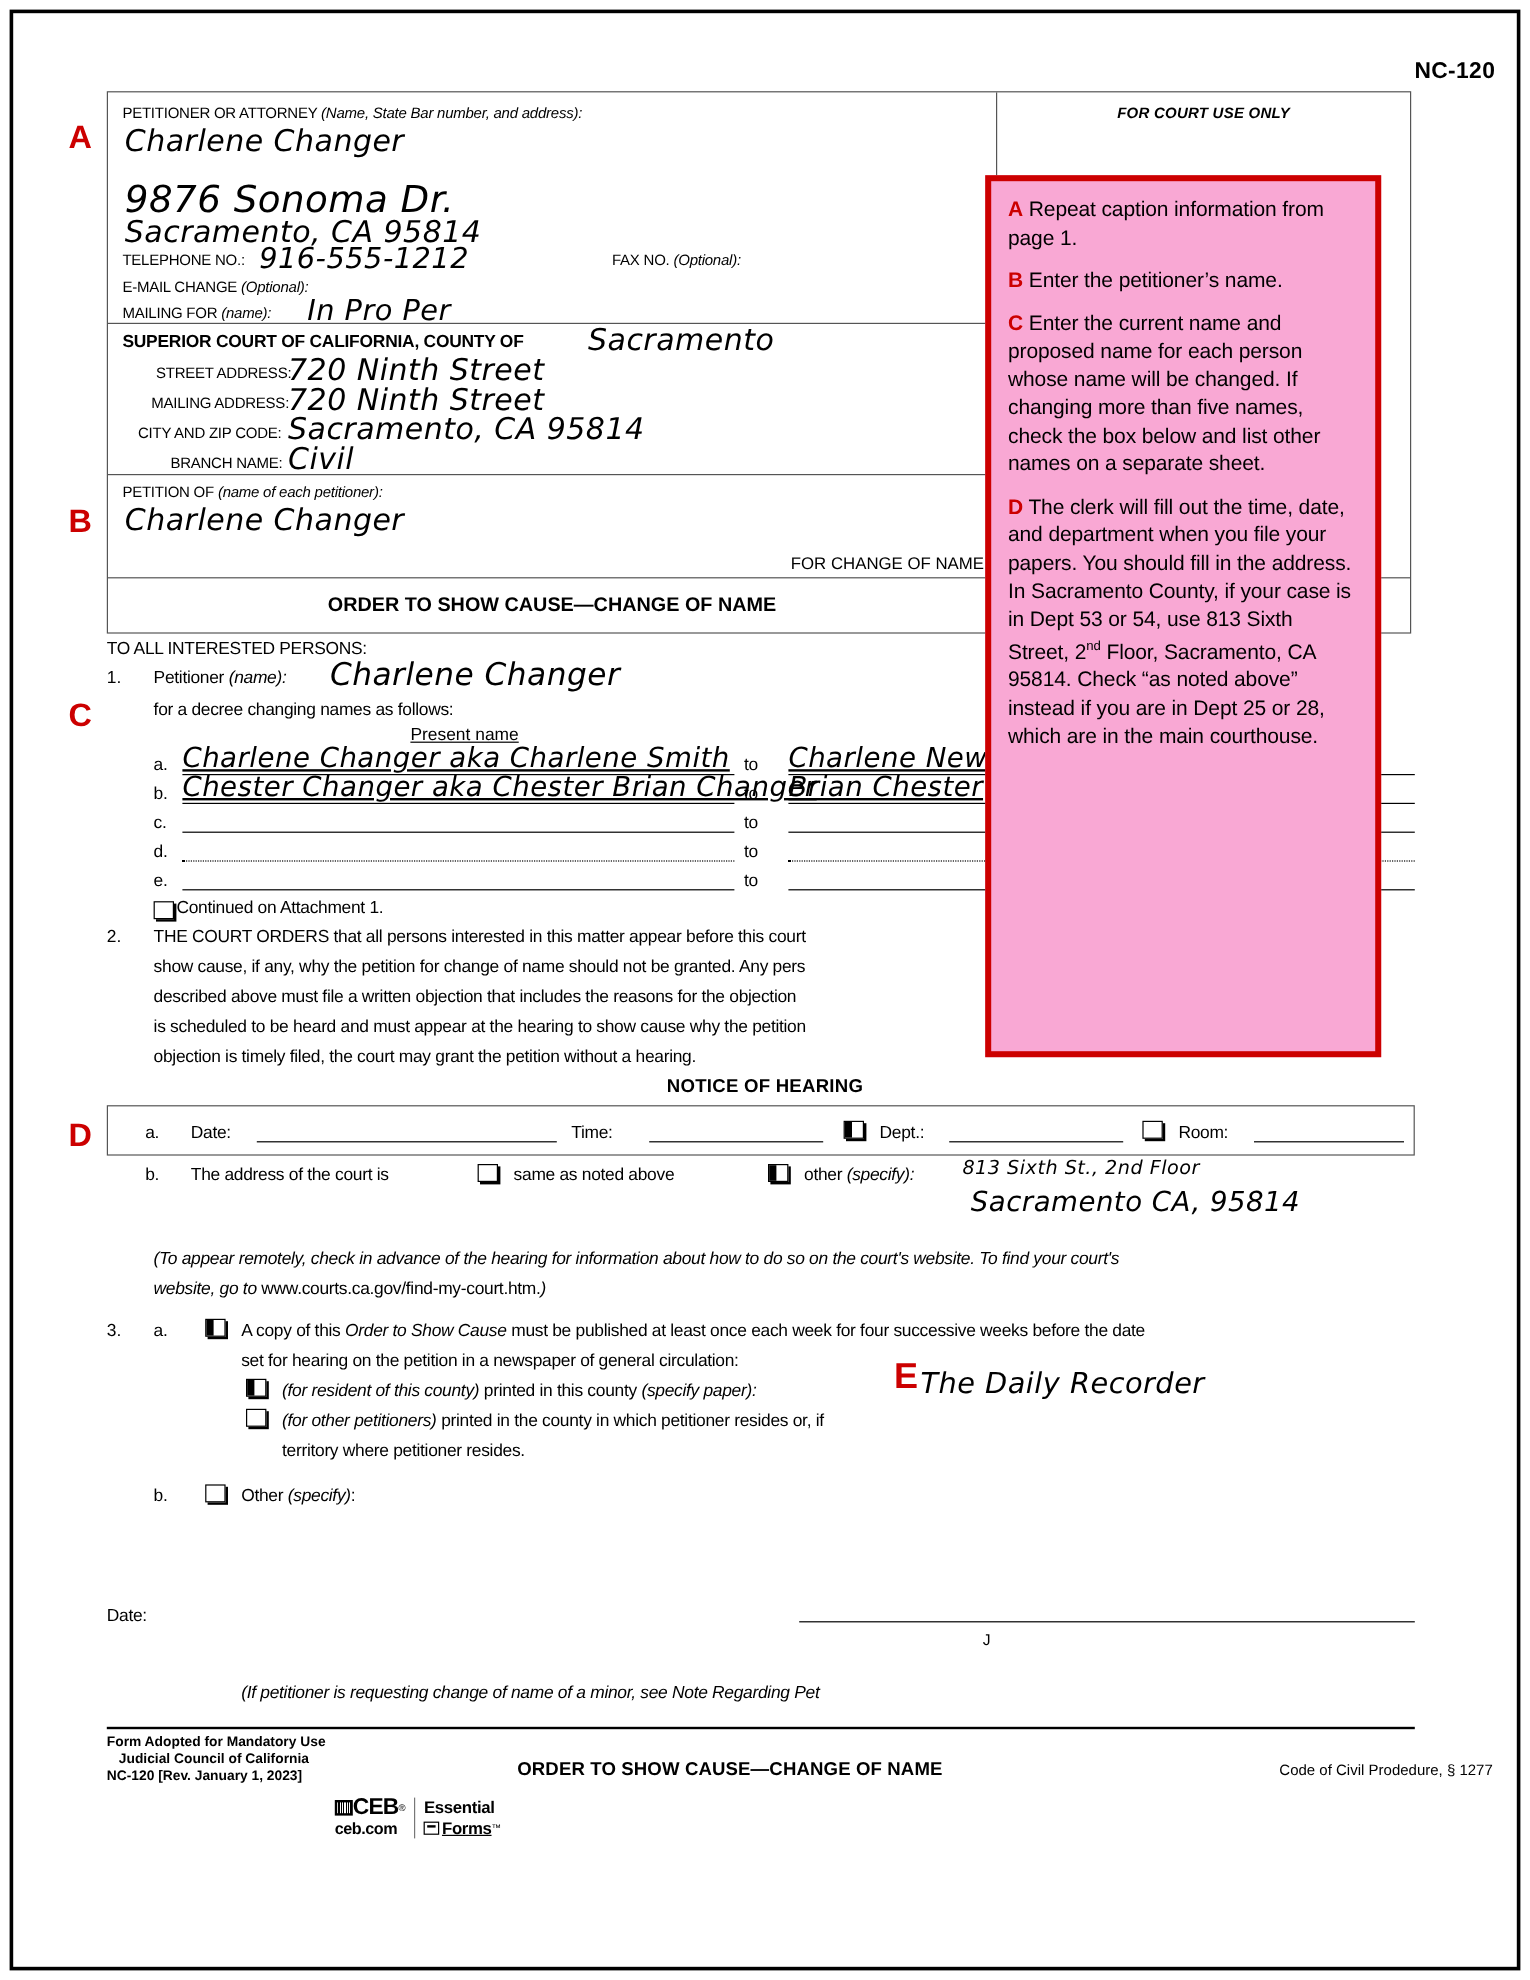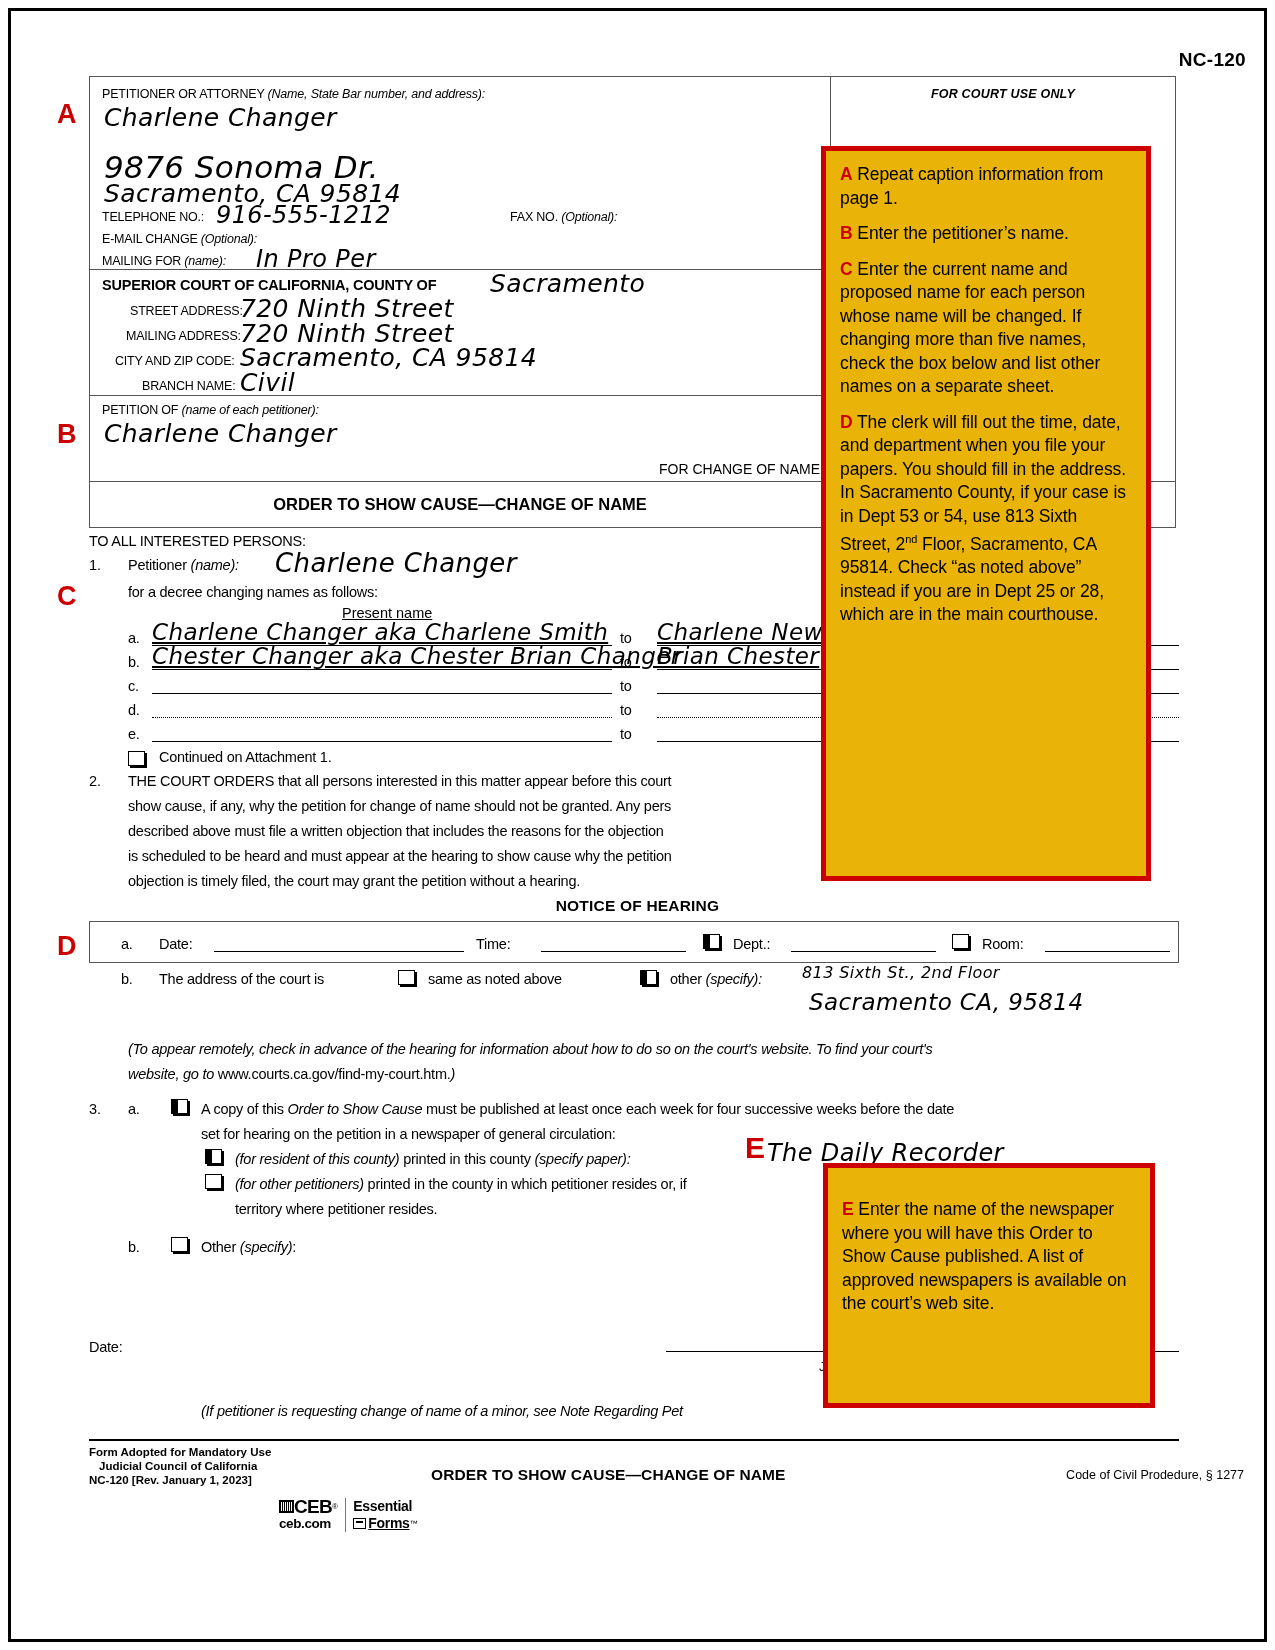--- a/index.html
+++ b/index.html
@@ -133,21 +133,21 @@
   .ceb-pipe { width:1.4px; background:#777; align-self:stretch; margin:0 3px; }
   .ceb-es { font-size:14px; font-weight:bold; letter-spacing:-.3px; }
   .ceb-fm { font-size:14px; font-weight:bold; letter-spacing:-.3px;
             text-decoration:underline; }
   .ceb-ic { width:13px;height:11px;border:1.4px solid #000;display:inline-block;
             margin-right:2px; position:relative; }
   .ceb-ic::after{content:"";position:absolute;left:2px;top:2px;width:7px;height:2px;background:#000;}
 
   
   .callout {
-    position:absolute; background:#eab308;
+    position:absolute; background:#f9a8d4;
     border:5px solid #cc0000;
     padding:12px 14px 10px 14px;
   }
   .callout p {
     margin:0 0 12px 0;
     font-size:17.5px; line-height:23.5px; letter-spacing:-.1px;
     font-family:"Liberation Sans", sans-serif;
   }
   .callout p:last-child { margin-bottom:0; }
   .ck { color:#cc0000; font-weight:bold; }
@@ -272,21 +272,21 @@
   <div class="rule-d" style="left:141px; top:706px; width:460px;"></div>
   <div class="bodytext" style="left:609px; top:691px;">to</div>
   <div class="rule-d" style="left:646px; top:706px; width:522px;"></div>
 
   <div class="bodytext" style="left:117px; top:715px;">e.</div>
   <div class="rule" style="left:141px; top:730px; width:460px;"></div>
   <div class="bodytext" style="left:609px; top:715px;">to</div>
   <div class="rule" style="left:646px; top:730px; width:522px;"></div>
 
   <div class="cbox" style="left:117px; top:740px;"></div>
-  <div class="bodytext" style="left:148px; top:738px;">Continued on Attachment 1.</div>
+  <div class="bodytext" style="left:136px; top:738px;">Continued on Attachment 1.</div>
 
   <div class="num" style="left:78px; top:762px;">2.</div>
   <div class="bodytext" style="left:117px; top:762px;">THE COURT ORDERS that all persons interested in this matter appear before this court</div>
   <div class="bodytext" style="left:117px; top:812px;">described above must file a written objection that includes the reasons for the objection</div>
   <div class="bodytext" style="left:117px; top:787px;">show cause, if any, why the petition for change of name should not be granted. Any pers</div>
   <div class="bodytext" style="left:117px; top:837px;">is scheduled to be heard and must appear at the hearing to show cause why the petition</div>
   <div class="bodytext" style="left:117px; top:862px;">objection is timely filed, the court may grant the petition without a hearing.</div>
 
   <div class="noh-title" style="top:886px;">NOTICE OF HEARING</div>
 
@@ -384,18 +384,15 @@
   <div class="foot-c" style="left:420px; top:1455px;">ORDER TO SHOW CAUSE—CHANGE OF NAME</div>
   <div style="position:absolute; right:20px; top:1457px; font-size:12.5px;">Code of Civil Prodedure, § 1277</div>
 
   <div class="callout" style="left:810px; top:135px; width:330px; height:735px;">
     <p><span class="ck">A</span> <span>Repeat caption infor­mation from page 1.</span></p>
     <p><span class="ck">B</span> <span>Enter the petitioner’s name.</span></p>
     <p><span class="ck">C</span> <span>Enter the current name and proposed name for each person whose name will be changed.  If chang­ing more than five names, check the box below and list other names on a sepa­rate sheet.</span></p>
     <p><span class="ck">D</span> <span>The clerk will fill out the time, date, and department when you file your papers. You should fill in the ad­dress. In Sacramento County, if your case is in Dept 53 or 54, use 813 Sixth Street, 2</span><sup>nd</sup><span> Floor, Sac­ramento, CA 95814. Check “as noted above” instead if you are in Dept 25 or 28, which are in the main courthouse.</span></p>
   </div>
 
-  <div class="callout" style="left:812px; top:1152px; width:332px; height:245px; padding-top:30px;">
-    <p><span class="ck">E</span> <span>Enter the name of the newspaper where you will have this Order to Show Cause published. A list of approved newspapers is available on the court’s web site.</span></p>
-  </div>
 
 </div>
 </div>
 
 </body></html>

